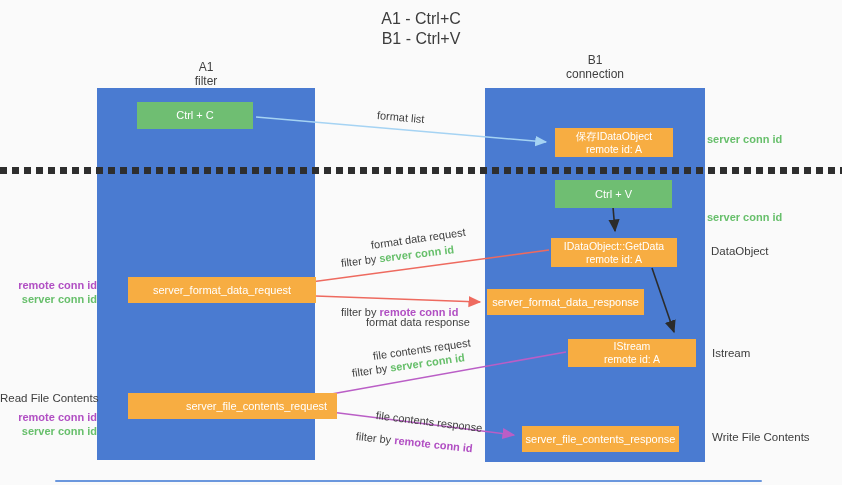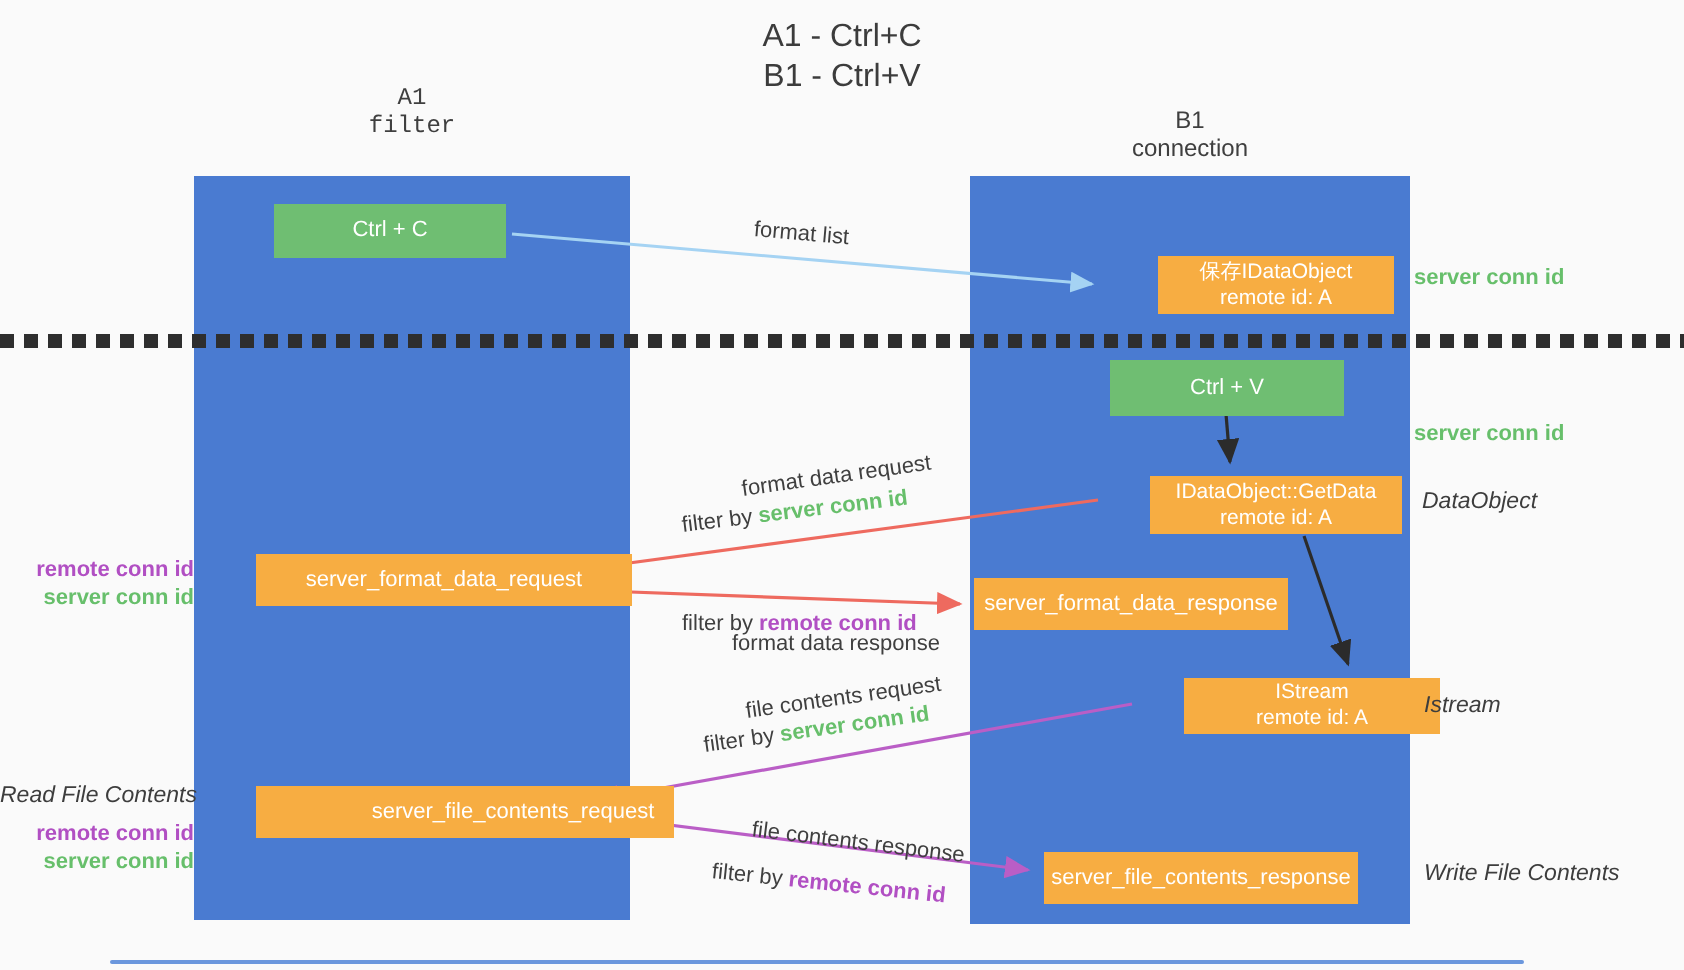--- a/index.html
+++ b/index.html
@@ -17,45 +17,45 @@
   .lane-header { text-align:center; font-size:12px; line-height:14px; color:#3f3f3f; }
   .lane { background:#4a7bd1; }
   .divider {
     left:0; top:167px; width:842px; height:7px;
     background:repeating-linear-gradient(90deg,#2e2e2e 0 7px,transparent 7px 12px);
   }
   .box {
     display:flex; flex-direction:column; align-items:center; justify-content:center;
     color:#ffffff; text-align:center; font-size:11px; line-height:13px;
   }
-  .box.small { font-size:10.5px;margin-left:24px; }
+  .box.small { font-size:10.5px; }
   .green-box  { background:#6fbe72; }
   .orange-box { background:#f7ad42; }
   .note { font-size:11px; font-weight:bold; white-space:nowrap; }
   .note-green  { color:#67bf6b; }
   .note-purple { color:#b14fc3; }
-  .note-dark   { color:#3d3d3d; font-weight:normal; font-size:11.5px;font-style:italic; }
+  .note-dark   { color:#3d3d3d; font-weight:normal; font-size:11.5px; }
   .left-note { left:0; width:97px; text-align:right; }
   .edge-label { font-size:11px; color:#3f3f3f; white-space:nowrap; transform-origin:left center; }
   .edge-label .key-green  { color:#67bf6b; font-weight:bold; }
   .edge-label .key-purple { color:#b14fc3; font-weight:bold; }
   .svg-layer { left:0; top:0; pointer-events:none; }
   .bottom-line { left:55px; top:480px; width:707px; height:2px; background:#6b97dd; border-radius:1px; }
 </style>
 </head>
 <body>
 
 <div class="canvas">
 
   <div class="abs title">
     <div>A1 - Ctrl+C</div>
     <div>B1 - Ctrl+V</div>
   </div>
 
-  <div class="abs lane-header" style="left:97px; top:42px; width:218px;font-family:Liberation Mono, monospace;">
+  <div class="abs lane-header" style="left:97px; top:60px; width:218px;">
     <div>A1</div>
     <div>filter</div>
   </div>
   <div class="abs lane-header" style="left:485px; top:53px; width:220px;">
     <div>B1</div>
     <div>connection</div>
   </div>
 
   <div class="abs lane" style="left:97px; top:88px; width:218px; height:372px;"></div>
   <div class="abs lane" style="left:485px; top:88px; width:220px; height:374px;"></div>

